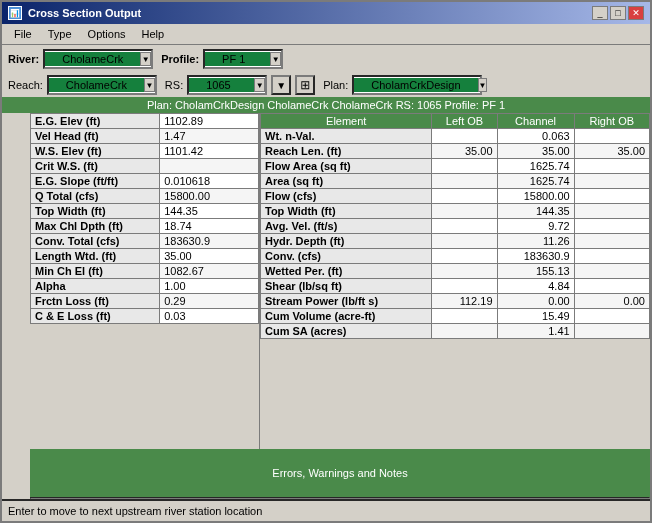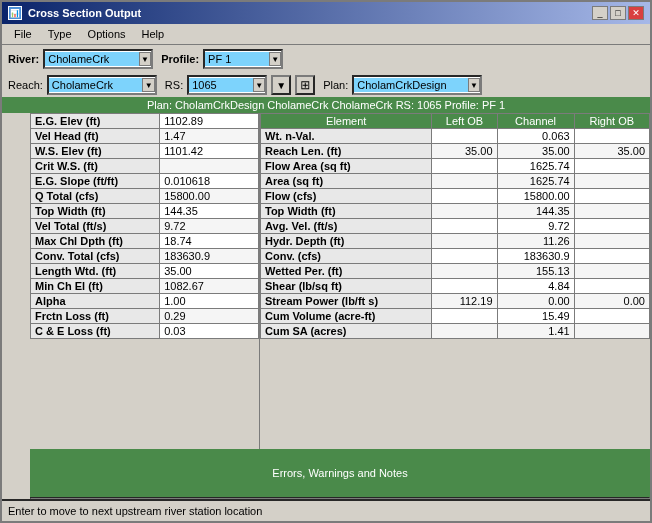--- a/index.html
+++ b/index.html
@@ -201,23 +201,23 @@
       display: flex;
       align-items: center;
       gap: 0;
       border: 2px inset #7b7b7b;
       background: white;
       height: 20px;
     }
     .combo-input {
       border: none;
       outline: none;
-      background: #7dd3fc;
-      font-size: 11px;
-      padding: 1px 3px;
+      background: #15803d;
+      font-size: 11px;
+      padding: 1px 17px;
       width: 100%;
     }
   </style>
 </head>
 <body>
 
 <div class="window">
 
   <div class="title-bar">
     <div class="title-bar-left">
@@ -309,24 +309,20 @@
                 <td>E.G. Slope (ft/ft)</td>
                 <td>0.010618</td>
               </tr>
               <tr class="row-odd">
                 <td>Q Total (cfs)</td>
                 <td>15800.00</td>
               </tr>
               <tr class="row-even">
                 <td>Top Width (ft)</td>
                 <td>144.35</td>
-              </tr>
-              <tr class="row-odd">
-                <td>Vel Total (ft/s)</td>
-                <td>9.72</td>
               </tr>
               <tr class="row-even">
                 <td>Max Chl Dpth (ft)</td>
                 <td>18.74</td>
               </tr>
               <tr class="row-odd">
                 <td>Conv. Total (cfs)</td>
                 <td>183630.9</td>
               </tr>
               <tr class="row-even">

